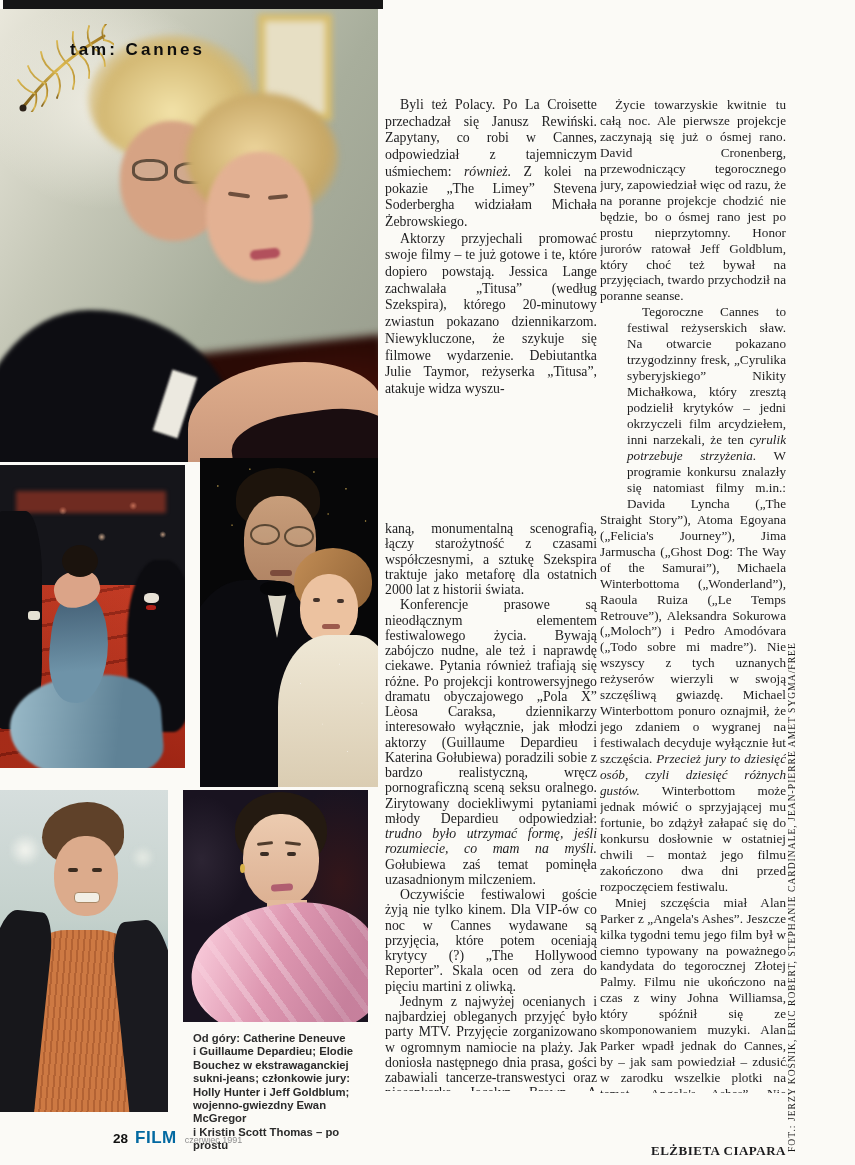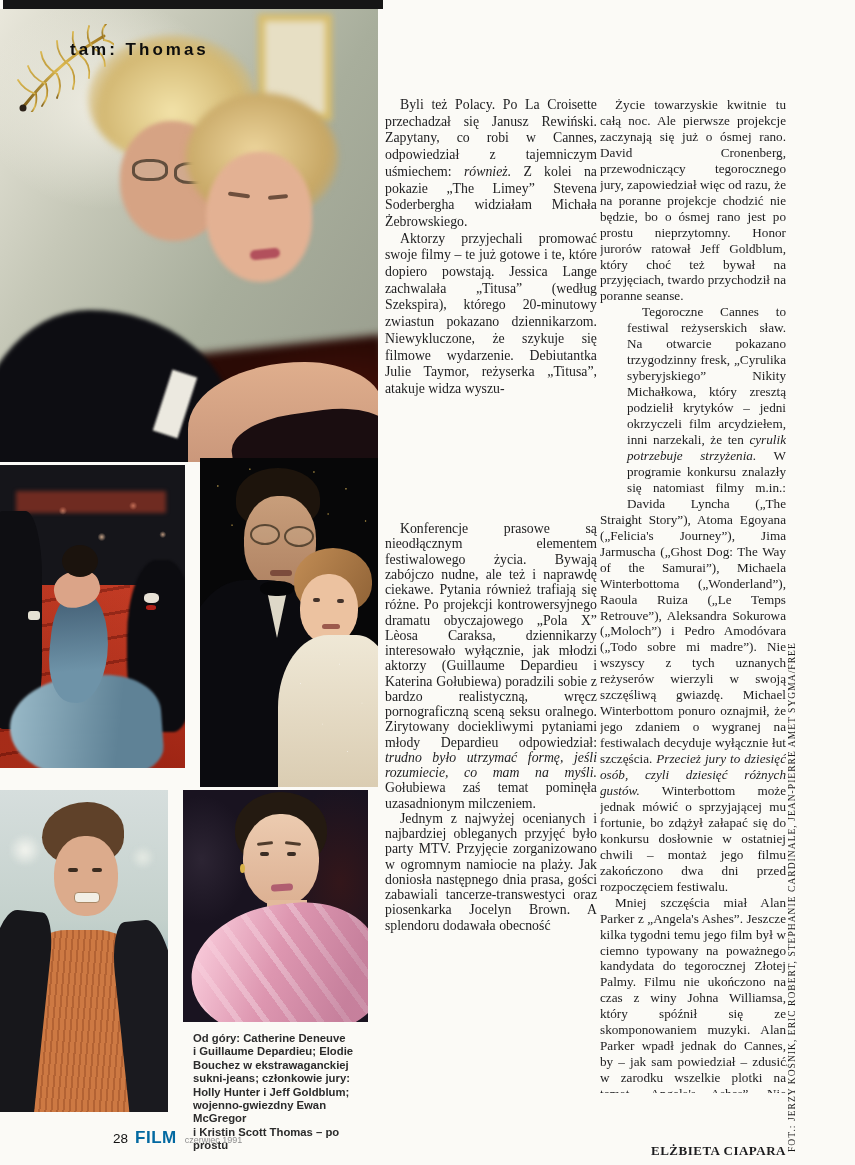--- a/index.html
+++ b/index.html
@@ -178,21 +178,21 @@
   .caption{position:absolute;left:193px;top:1032px;width:184px;z-index:3;
      font-family:"Liberation Sans",sans-serif;font-weight:bold;font-size:11.3px;
      line-height:13.4px;color:#2b2b2b;white-space:pre-line;}
 
   .credit{position:absolute;left:787px;top:1152px;width:462px;z-index:3;
      transform:rotate(-90deg);transform-origin:0 0;white-space:nowrap;
      font-size:9.5px;letter-spacing:1.05px;color:#1a1a1a;}
 
   .footer{position:absolute;left:113px;top:1128px;z-index:3;
      font-family:"Liberation Sans",sans-serif;display:flex;align-items:baseline;}
-  .pg-num{font-weight:normal;font-size:13.5px;color:#111;}
+  .pg-num{font-weight:bold;font-size:13.5px;color:#111;}
   .mag{font-weight:800;font-size:17px;color:#0369a1;letter-spacing:.5px;margin-left:7px;}
   .issue{font-size:9px;color:#8e8e8e;margin-left:8px;}
 </style>
 </head>
 <body>
 
 <div class="page">
 
   <div class="topbar"></div>
 
@@ -219,21 +219,21 @@
           <path d="M67 32 q10 8 8 22"></path>
         <path d="M79 24 q-8 -10 -4 -22"></path>
           <path d="M79 24 q12 6 12 18"></path>
         <path d="M90 16 q-4 -10 2 -16"></path>
           <path d="M90 16 q12 2 14 12"></path>
       </g>
     </g>
     <circle cx="9" cy="84" r="3.5" fill="#2b2118"></circle>
   </svg>
 
-  <div class="section-label">tam: Thomas</div>
+  <div class="section-label">tam: Cannes</div>
 
   <div class="ph" id="ph1">
     <div class="p1-light"></div>
     <div class="p1-sign"></div>
     <div class="p1-curtain"></div>
     <div class="p1-man-hair"></div>
     <div class="p1-man-face"></div>
     <div class="p1-gl1"></div>
     <div class="p1-gl2"></div>
     <div class="p1-man-suit"></div>
@@ -308,21 +308,23 @@
     <div class="p5-wrap"></div>
   </div>
 
   <div class="col" id="col-left-top">
       <p class="body-p ind"><span>Byli też Polacy. Po La Croisette przechadzał się Janusz Rewiński. Zapytany, co robi w Cannes, odpowiedział z tajemniczym uśmiechem: </span><i>również.</i><span> Z kolei na pokazie „The Limey” Stevena Soderbergha widziałam Michała Żebrowskiego.</span></p>
       <p class="body-p ind"><span>Aktorzy przyjechali promować swoje filmy – te już gotowe i te, które dopiero powstają. Jessica Lange zachwalała „Titusa” (według Szekspira), którego 20-minutowy zwiastun pokazano dziennikarzom. Niewykluczone, że szykuje się filmowe wydarzenie. Debiutantka Julie Taymor, reżyserka „Titusa”, atakuje widza wyszu-</span></p>
     </div>
 
 
   <div class="col" id="col-left-bottom">
+      <p class="body-p"><span>kaną, monumentalną scenografią, łączy starożytność z czasami współczesnymi, a sztukę Szekspira traktuje jako metaforę dla ostatnich 2000 lat z historii świata.</span></p>
       <p class="body-p ind"><span>Konferencje prasowe są nieodłącznym elementem festiwalowego życia. Bywają zabójczo nudne, ale też i naprawdę ciekawe. Pytania również trafiają się różne. Po projekcji kontrowersyjnego dramatu obyczajowego „Pola X” Lèosa Caraksa, dziennikarzy interesowało wyłącznie, jak młodzi aktorzy (Guillaume Depardieu i Katerina Gołubiewa) poradzili sobie z bardzo realistyczną, wręcz pornograficzną sceną seksu oralnego. Zirytowany dociekliwymi pytaniami młody Depardieu odpowiedział: </span><i>trudno było utrzymać formę, jeśli rozumiecie, co mam na myśli.</i><span> Gołubiewa zaś temat pominęła uzasadnionym milczeniem.</span></p>
+      <p class="body-p ind"><span>Oczywiście festiwalowi goście żyją nie tylko kinem. Dla VIP-ów co noc w Cannes wydawane są przyjęcia, które potem oceniają krytycy (?) „The Hollywood Reporter”. Skala ocen od zera do pięciu martini z oliwką.</span></p>
       <p class="body-p ind"><span>Jednym z najwyżej ocenianych i najbardziej obleganych przyjęć było party MTV. Przyjęcie zorganizowano w ogromnym namiocie na plaży. Jak doniosła następnego dnia prasa, gości zabawiali tancerze-transwestyci oraz piosenkarka Jocelyn Brown. A splendoru dodawała obecność</span></p>
     </div>
 
   <div class="col" id="col-right">
       <p class="body-p ind"><span>Życie towarzyskie kwitnie tu całą noc. Ale pierwsze projekcje zaczynają się już o ósmej rano. David Cronenberg, przewodniczący tegorocznego jury, zapowiedział więc od razu, że na poranne projekcje chodzić nie będzie, bo o ósmej rano jest po prostu nieprzytomny. Honor jurorów ratował Jeff Goldblum, który choć też bywał na przyjęciach, twardo przychodził na poranne seanse.</span></p>
       <p class="body-p ind"><span class="wrap-spacer"></span><span>Tegoroczne Cannes to festiwal reżyserskich sław. Na otwarcie pokazano trzygodzinny fresk, „Cyrulika syberyjskiego” Nikity Michałkowa, który zresztą podzielił krytyków – jedni okrzyczeli film arcydziełem, inni narzekali, że ten </span><i>cyrulik potrzebuje strzyżenia.</i><span> W programie konkursu znalazły się natomiast filmy m.in.: Davida Lyncha („The Straight Story”), Atoma Egoyana („Felicia's Journey”), Jima Jarmuscha („Ghost Dog: The Way of the Samurai”), Michaela Winterbottoma („Wonderland”), Raoula Ruiza („Le Temps Retrouve”), Aleksandra Sokurowa („Moloch”) i Pedro Amodóvara („Todo sobre mi madre”). Nie wszyscy z tych uznanych reżyserów wierzyli w swoją szczęśliwą gwiazdę. Michael Winterbottom ponuro oznajmił, że jego zdaniem o wygranej na festiwalach decyduje wyłącznie łut szczęścia. </span><i>Przecież jury to dziesięć osób, czyli dziesięć różnych gustów.</i><span> Winterbottom może jednak mówić o sprzyjającej mu fortunie, bo zdążył załapać się do konkursu dosłownie w ostatniej chwili – montaż jego filmu zakończono dwa dni przed rozpoczęciem festiwalu.</span></p>
       <p class="body-p ind"><span>Mniej szczęścia miał Alan Parker z „Angela's Ashes”. Jeszcze kilka tygodni temu jego film był w ciemno typowany na poważnego kandydata do tegorocznej Złotej Palmy. Filmu nie ukończono na czas z winy Johna Williamsa, który spóźnił się ze skomponowaniem muzyki. Alan Parker wpadł jednak do Cannes, by – jak sam powiedział – zdusić w zarodku wszelkie plotki na temat „Angela's Ashes”. Nie zabawił zresztą długo – spieszył się na mecz Arsenalu, swojej ulubionej drużyny piłkarskiej. Takie to widać czasy, że reżyser filmowy od kina woli futbol.</span></p>
     </div>
 
   <div class="byline">ELŻBIETA CIAPARA</div>

